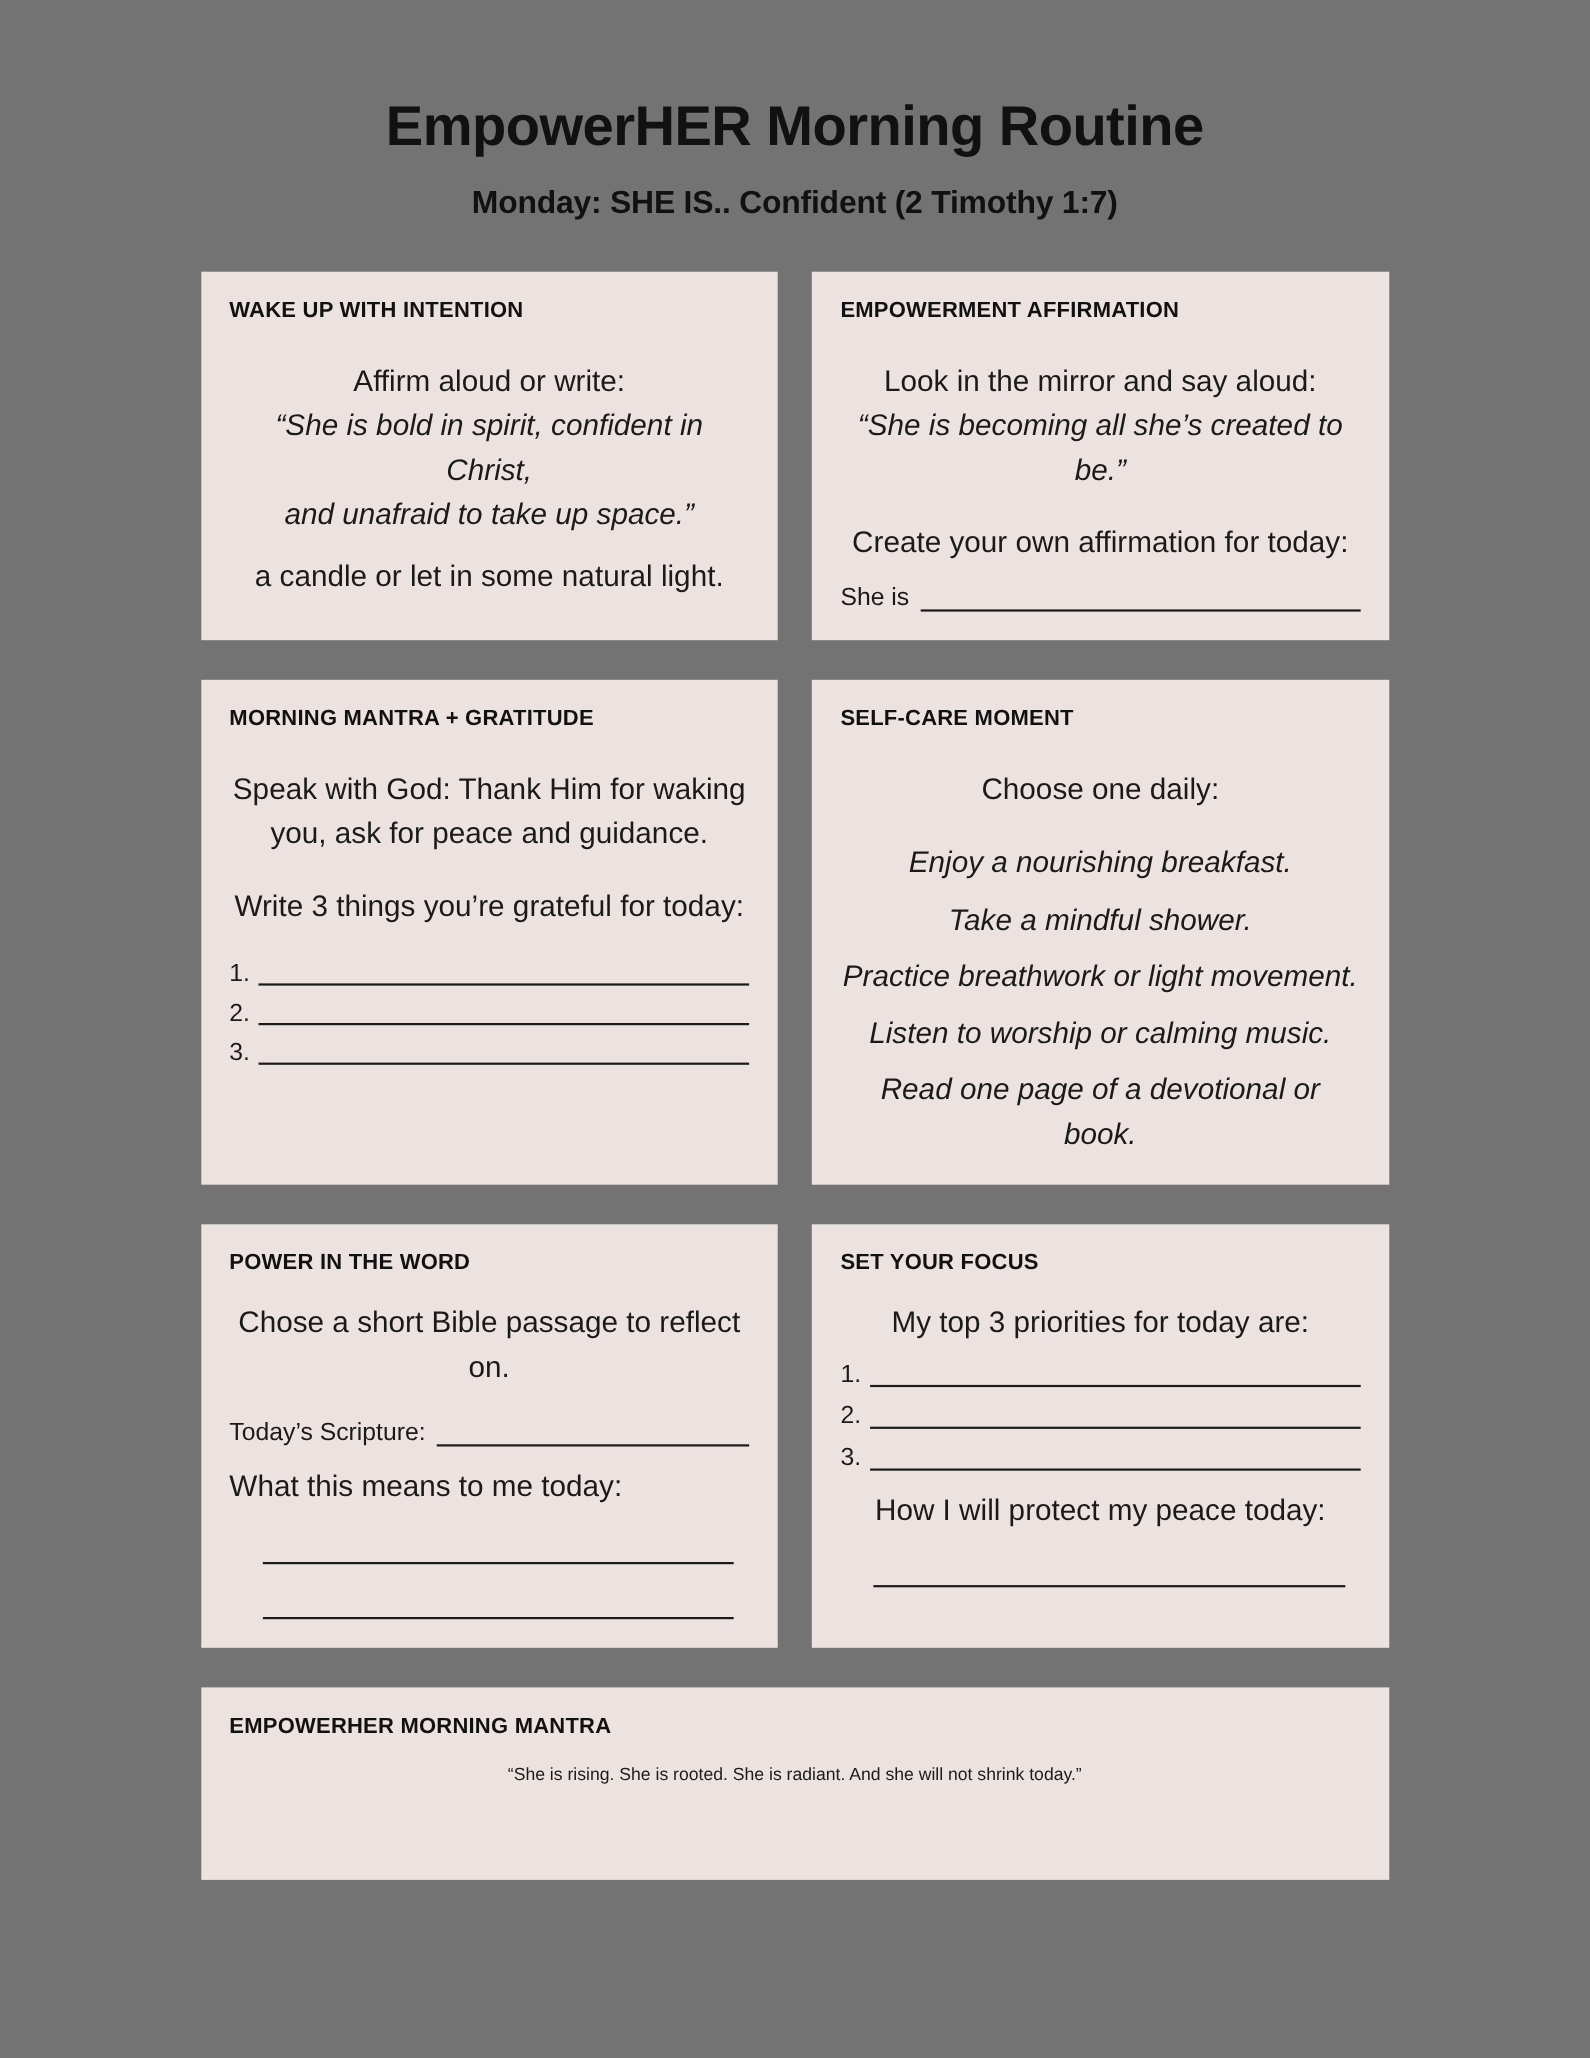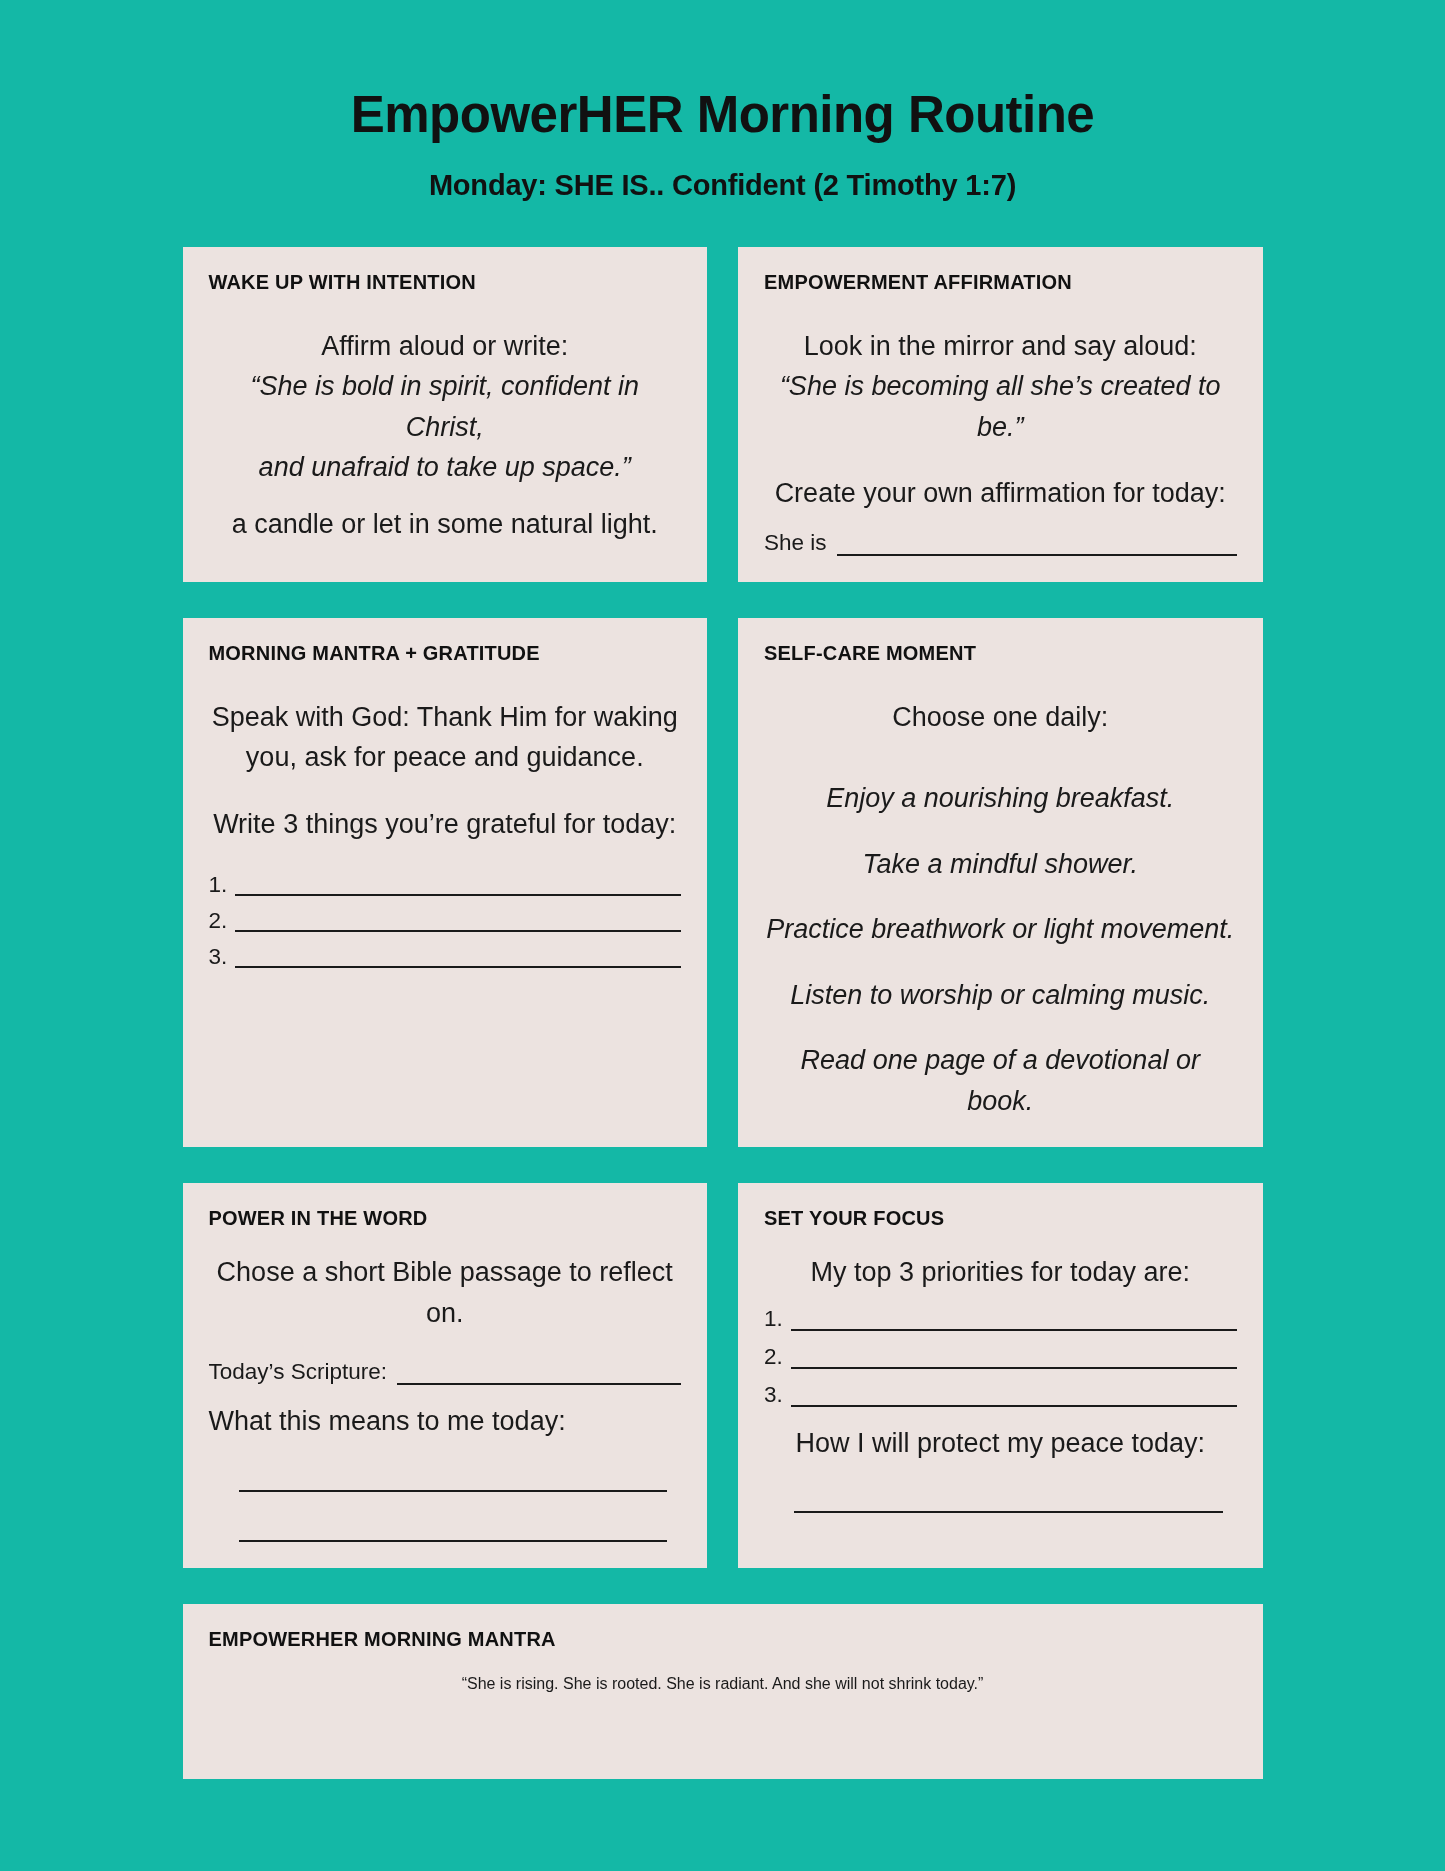--- a/index.html
+++ b/index.html
@@ -12,21 +12,21 @@
 
   body {
     font-family: "Liberation Sans", sans-serif;
     color: #1a1a1a;
     position: relative;
   }
 
   .page {
     width: 1445px;
     height: 1871px;
-    background: #14b8a6;
+    background: #737373;
     padding: 0;
     position: relative;
   }
 
   
   .header {
     text-align: center;
     padding-top: 88px;
   }
 
@@ -127,21 +127,21 @@
   }
   .inline-line .lbl { font-size: 22.5px; white-space: nowrap; }
   .inline-line .rule { flex: 1 1 auto; height: 22px; }
 
   .wide-rule {
     display: block;
     border-bottom: 2.2px solid #1a1a1a;
     height: 34px;
   }
 
-  .self-item { margin-top: 25px; font-style: italic; }
+  .self-item { margin-top: 11px; font-style: italic; }
 
   .mantra-quote {
     text-align: center;
     font-size: 16px;
     margin-top: 24px;
     color: #1a1a1a;
   }
 
   .focus-nums { margin-top: 6px; }
   .focus-nums .num-line { margin-top: 14px; }

